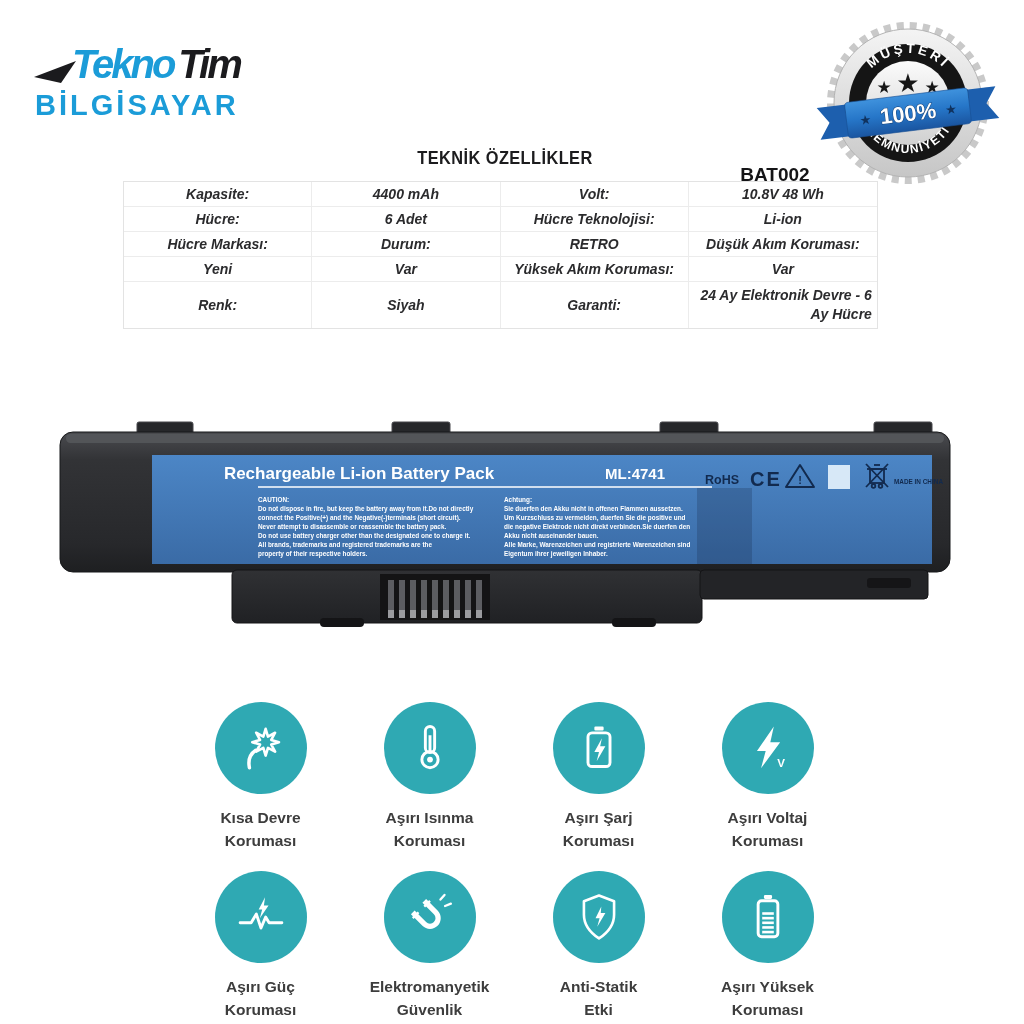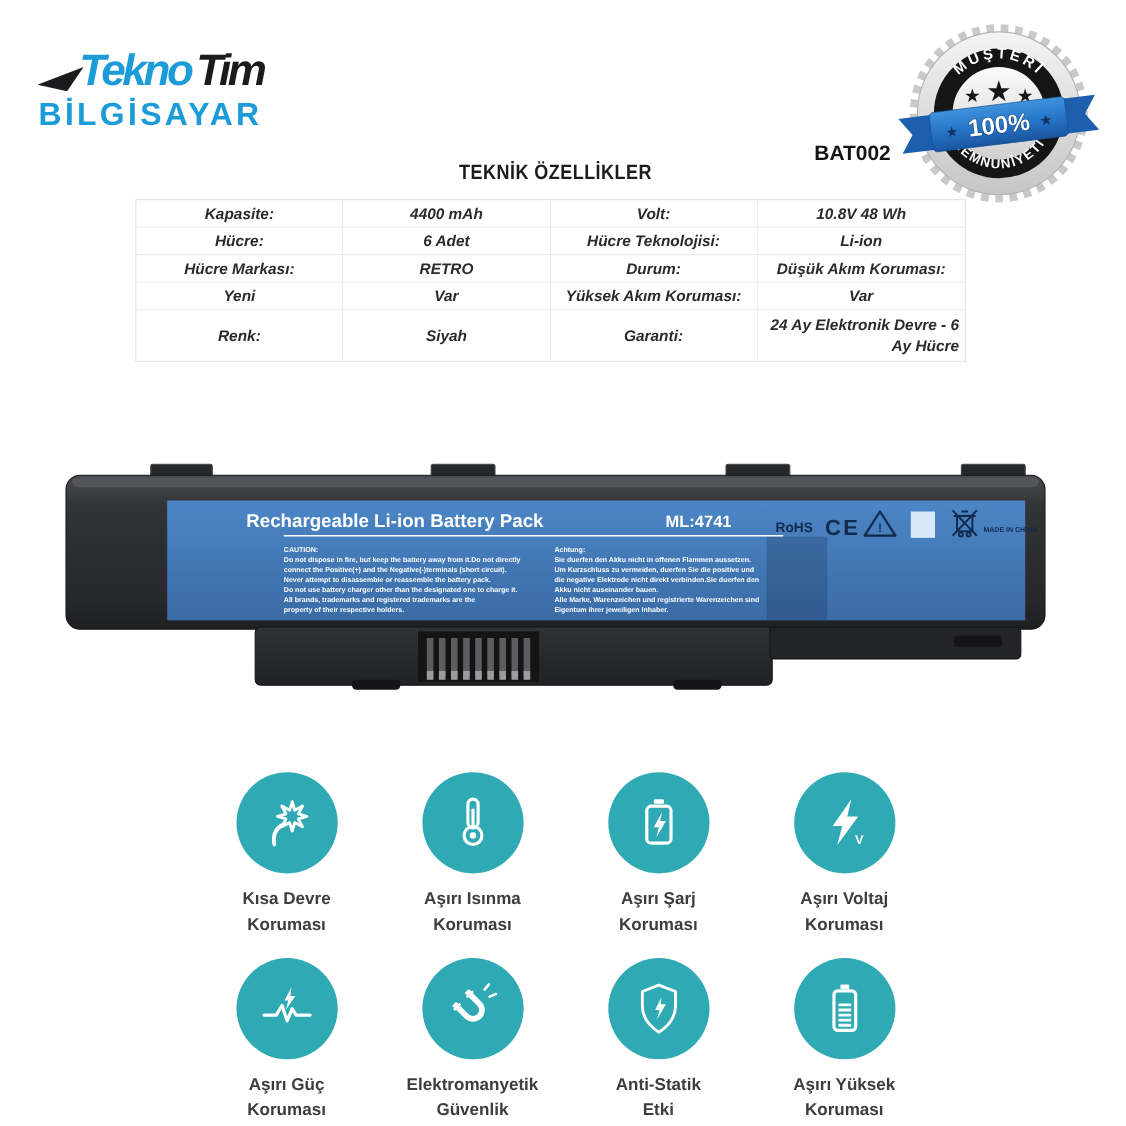--- a/index.html
+++ b/index.html
@@ -11,21 +11,21 @@
   .logo-main{display:flex;align-items:center;font-style:italic;font-weight:900;
              font-size:40px;line-height:1;letter-spacing:-3px;}
   .logo-arrow{margin-right:-4px;margin-top:18px;}
   .logo-tekno{color:#1b9cd8;}
   .logo-tim{color:#1b1b1e;margin-left:5px;}
   .logo-sub{color:#1b9cd8;font-weight:800;font-size:29px;letter-spacing:3px;margin-top:3px;}
 
   
   .teknik{position:absolute;top:147px;left:355px;width:300px;text-align:center;
           font-size:19px;font-weight:700;color:#1c1c1e;transform:scaleX(.86);letter-spacing:.5px;}
-  .model{position:absolute;top:129px;left:690px;width:170px;text-align:center;
+  .model{position:absolute;top:164px;left:690px;width:170px;text-align:center;
          font-size:19px;font-weight:800;color:#141416;}
 
   
   .spec-table{position:absolute;left:123px;top:181px;width:753px;border:1px solid #e3e3e3;
               display:grid;grid-template-columns:1fr 1fr 1fr 1fr;
               grid-template-rows:25px 25px 25px 25px 46px;background:#fff;font-style:italic;}
   .cell{border-right:1px solid #ececec;border-bottom:1px solid #ececec;
         display:flex;align-items:center;justify-content:center;text-align:center;
         font-size:14px;color:#2b2b2d;padding:1px 4px;box-sizing:border-box;}
   .cell:nth-child(4n){border-right:none;}
@@ -115,22 +115,22 @@
     <div class="cell val">4400 mAh</div>
     <div class="cell lbl">Volt:</div>
     <div class="cell val">10.8V 48 Wh</div>
 
     <div class="cell lbl">Hücre:</div>
     <div class="cell val">6 Adet</div>
     <div class="cell lbl">Hücre Teknolojisi:</div>
     <div class="cell val">Li-ion</div>
 
     <div class="cell lbl">Hücre Markası:</div>
+    <div class="cell lbl">Durum:</div>
     <div class="cell val">RETRO</div>
-    <div class="cell lbl">Durum:</div>
     <div class="cell lbl">Düşük Akım Koruması:</div>
 
     <div class="cell val">Yeni</div>
     <div class="cell val">Var</div>
     <div class="cell lbl">Yüksek Akım Koruması:</div>
     <div class="cell val">Var</div>
 
     <div class="cell lbl last-row">Renk:</div>
     <div class="cell val last-row">Siyah</div>
     <div class="cell lbl last-row">Garanti:</div>

